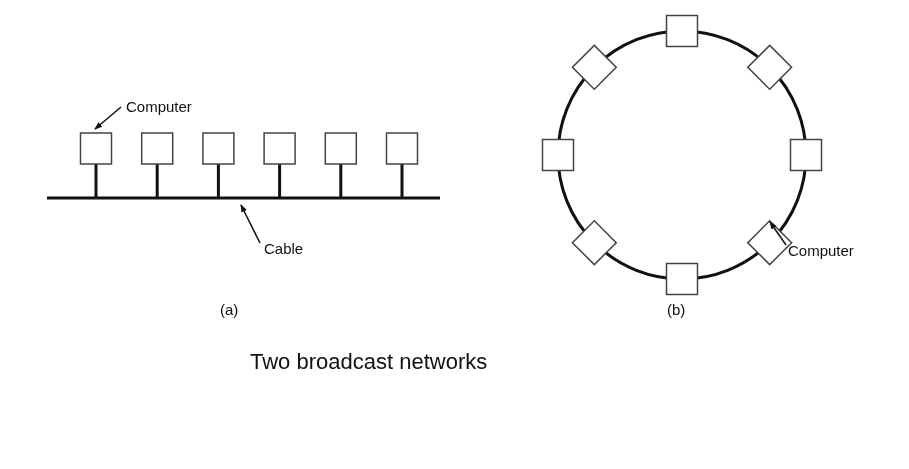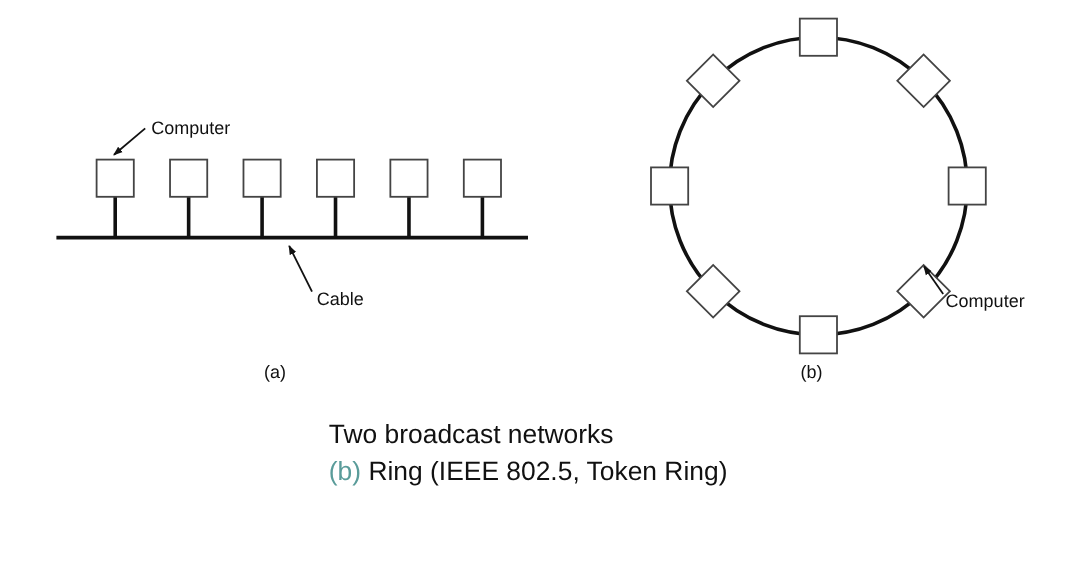--- a/index.html
+++ b/index.html
@@ -1,21 +1,21 @@
 <!DOCTYPE html>
 <html><head>
 <meta charset="utf-8">
 <style>
   html, body { margin: 0; padding: 0; background: #ffffff; }
   body { width: 909px; height: 469px; position: relative; overflow: hidden;
          font-family: "Liberation Sans", sans-serif; color: #111; }
   svg#diagram { position: absolute; left: 0; top: 0; }
   .lbl { font-family: "Liberation Sans", sans-serif; font-size: 15px; fill: #111; }
   .sub { font-family: "Liberation Sans", sans-serif; font-size: 15px; fill: #111; }
-  .caption { position: absolute; left: 274px; top: 346px; font-size: 22px; line-height: 31px; color: #111; }
+  .caption { position: absolute; left: 250px; top: 346px; font-size: 22px; line-height: 31px; color: #111; }
   .caption .tag { color: #5a9c9a; }
 </style>
 </head>
 <body>
 
 <svg id="diagram" width="909" height="330" viewBox="0 0 909 330">
   <defs>
     <marker id="arrowhead" markerWidth="8" markerHeight="8" refX="7" refY="4" orient="auto" markerUnits="userSpaceOnUse">
       <path d="M0,1 L8,4 L0,7 Z" fill="#111"></path>
     </marker>
@@ -57,14 +57,13 @@
         <rect x="578.8187591328681" y="51.81875913286811" width="31" height="31" fill="#fff" stroke="#444" stroke-width="1.5" transform="rotate(45 594.3187591328681 67.31875913286811)"></rect>
       </g>
     <line x1="786" y1="245" x2="770" y2="222" stroke="#111" stroke-width="1.5" marker-end="url(#arrowhead)"></line>
     <text class="lbl" x="788" y="256">Computer</text>
     <text class="sub" x="667" y="315">(b)</text>
   </g>
 </svg>
 
 <div class="caption">
   <div>Two broadcast networks</div>
-  <div><span class="tag">(b)</span><span> Ring (IEEE 802.5, Token Ring)</span></div>
 </div>
 
 </body></html>

